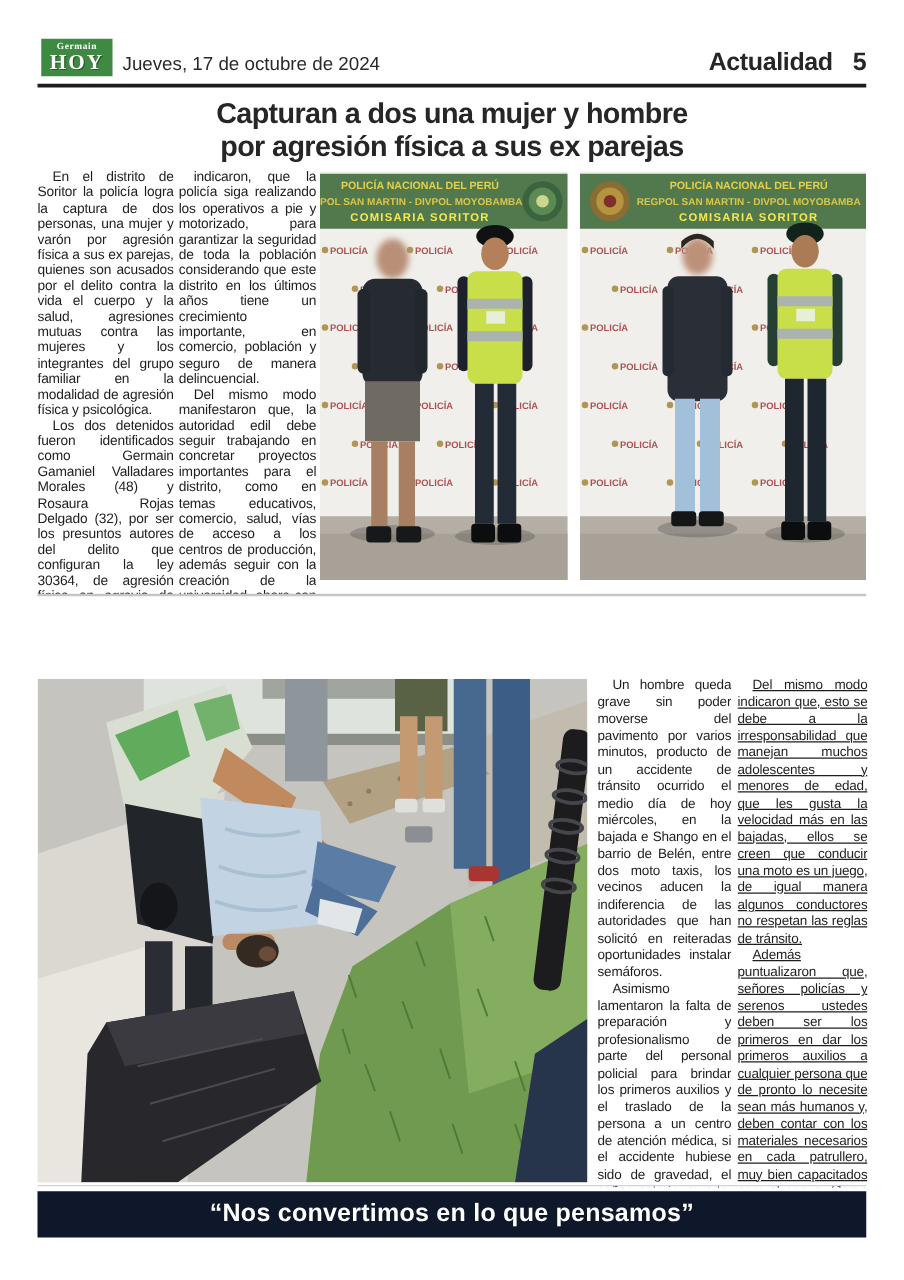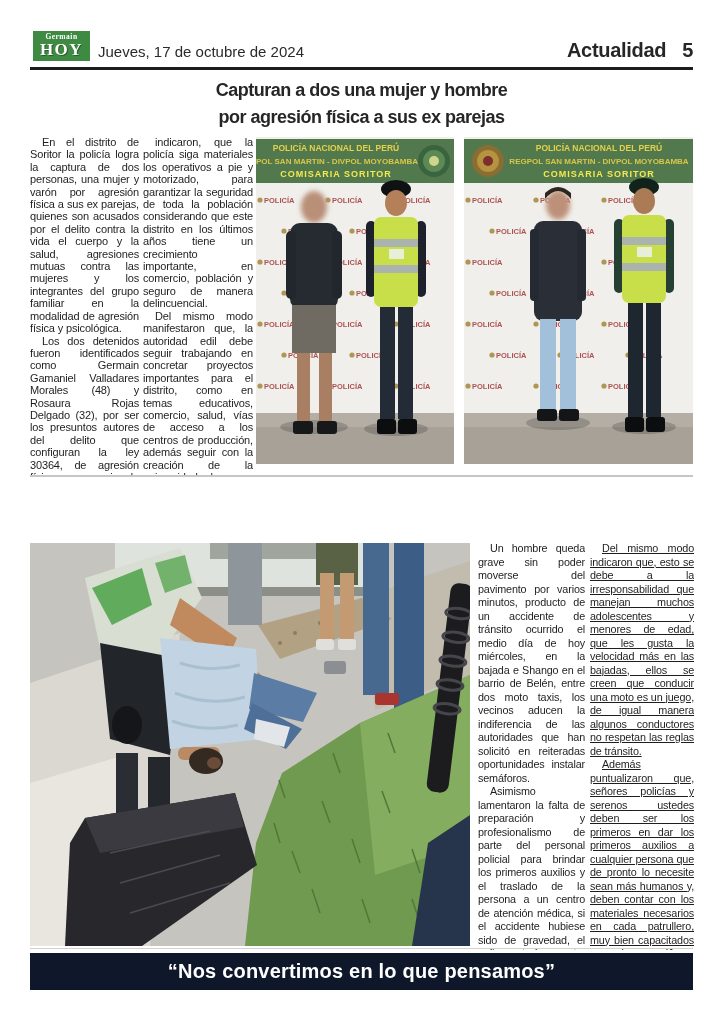--- a/index.html
+++ b/index.html
@@ -12,21 +12,21 @@
   .logo-top{font:bold 7.5px "Liberation Serif",serif;color:#fff;letter-spacing:.5px;line-height:8px;}
   .logo-main{font:bold 17px "Liberation Serif",serif;color:#fff;letter-spacing:1.5px;line-height:18px;
              text-shadow:1px 1px 0 rgba(0,0,0,.35);}
   .date{position:absolute;left:98px;top:43px;font-size:15px;color:#2a2a2a;}
   .section-wrap{position:absolute;right:30px;top:39px;display:flex;gap:16px;
                 font-size:20px;font-weight:bold;color:#262626;letter-spacing:-.3px;}
   .rule{position:absolute;left:30px;top:67px;width:663px;height:3px;background:#1d1d1d;}
 
   
   .headline{position:absolute;left:0;width:723px;text-align:center;
-            font-size:18px;line-height:27px;font-weight:bold;color:#262626;letter-spacing:-.5px;}
+            font-size:23px;line-height:27px;font-weight:bold;color:#262626;letter-spacing:-.5px;}
   .headline-1{top:77px;}
   .headline-2{top:483px;}
 
   
   .col{position:absolute;overflow:hidden;}
   .col p{margin:0;text-align:justify;text-indent:12px;color:#1e1e1e;}
   .a1 p{font-size:11px;line-height:12.4px;letter-spacing:-.15px;}
   .a2 p{font-size:10.8px;line-height:13.5px;letter-spacing:-.15px;}
   .col-1{left:30px;top:136px;width:109px;height:340px;}
   .col-2{left:143px;top:136px;width:110px;height:340px;}
@@ -76,21 +76,21 @@
     <div>Capturan a dos una mujer y hombre</div>
     <div>por agresión física a sus ex parejas</div>
   </div>
 
   <div class="col col-1 a1">
     <p>En el distrito de Soritor la policía logra la captura de dos personas, una mujer y varón por agresión física a sus ex parejas, quienes son acusados por el delito contra la vida el cuerpo y la salud, agresiones mutuas contra las mujeres y los integrantes del grupo familiar en la modalidad de agresión física y psicológica.</p>
     <p>Los dos detenidos fueron identificados como Germain Gamaniel Valladares Morales (48) y Rosaura Rojas Delgado (32), por ser los presuntos autores del delito que configuran la ley 30364, de agresión física en agravio de ambos ex convivientes, quienes en las próximas horas serán puestos a disposición de las autoridades competentes.</p>
 
   </div>
   <div class="col col-2 a1">
-    <p>indicaron, que la policía siga materiales los operativos a pie y motorizado, para garantizar la seguridad de toda la población considerando que este distrito en los últimos años tiene un crecimiento importante, en comercio, población y seguro de manera delincuencial.</p>
+    <p>indicaron, que la policía siga realizando los operativos a pie y motorizado, para garantizar la seguridad de toda la población considerando que este distrito en los últimos años tiene un crecimiento importante, en comercio, población y seguro de manera delincuencial.</p>
     <p>Del mismo modo manifestaron que, la autoridad edil debe seguir trabajando en concretar proyectos importantes para el distrito, como en temas educativos, comercio, salud, vías de acceso a los centros de producción, además seguir con la creación de la universidad, ahora con la entrega de un terreno para Caritas. (Jorge Canales)</p>
   </div>
 
   <div class="figure fig1">
     <svg width="437" height="327" viewBox="0 0 437 327">
       <defs>
         <filter id="fblur" x="-50%" y="-50%" width="200%" height="200%">
             <feGaussianBlur stdDeviation="2.6"></feGaussianBlur>
           </filter>
       </defs>

